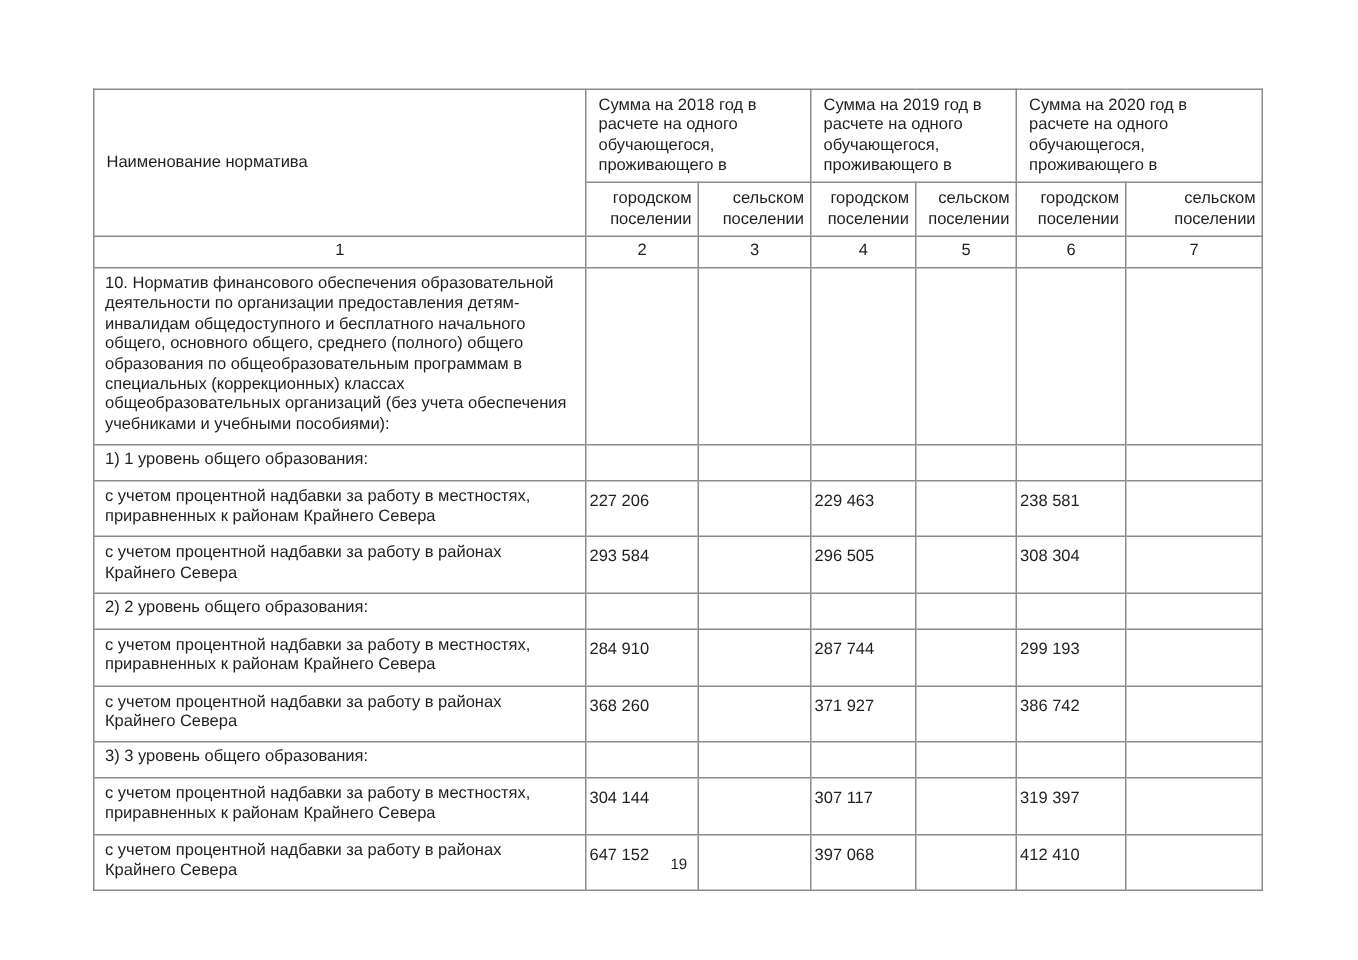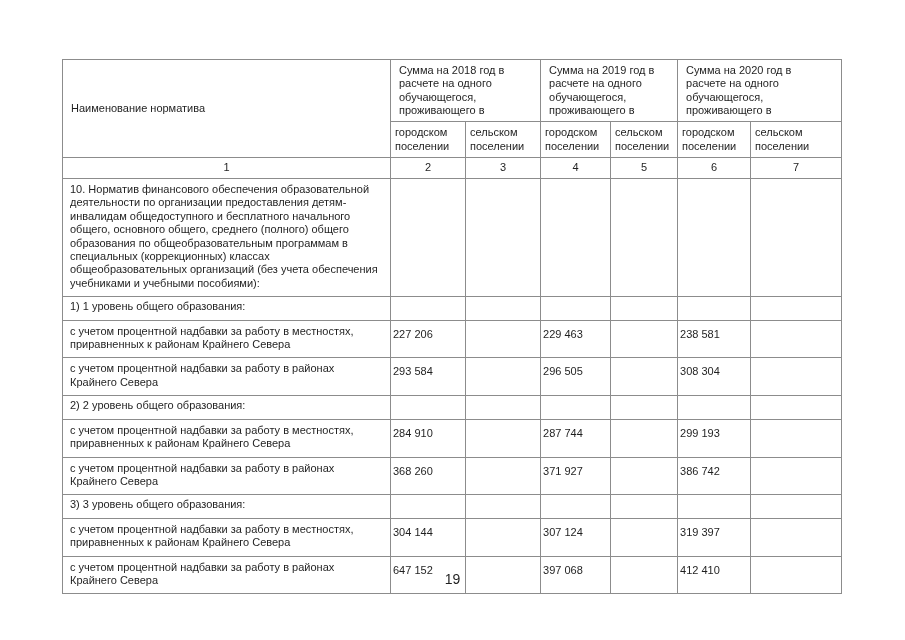--- a/index.html
+++ b/index.html
@@ -33,21 +33,21 @@
     padding: 2px 8px;
   }
   th.year-head {
     height: 62px;
     text-align: left;
     vertical-align: middle;
     padding: 3px 8px;
   }
   th.sub-head {
     height: 36px;
-    text-align: left;
+    text-align: right;
     vertical-align: middle;
     padding: 2px 4px;
   }
   td.colnum {
     height: 21px;
     text-align: center;
     vertical-align: middle;
     padding: 1px 2px;
   }
   
@@ -64,21 +64,21 @@
   tr.section td { height: 108px; }
   tr.subsection td { height: 21px; }
   tr.subsection td.name-cell { padding-top: 3px; }
   tr.data td { height: 36px; }
   .page-number {
     position: absolute;
     top: 571px;
     left: 0;
     width: 905px;
     text-align: center;
-    font-size: 14px;
+    font-size: 10px;
     color: #1f1f1f;
   }
 </style>
 </head>
 <body>
 
 <table class="norm-table">
   <colgroup>
     <col style="width:328px">
     <col style="width:75px">
@@ -183,21 +183,21 @@
         <td class="value-cell"></td>
         <td class="value-cell"></td>
         <td class="value-cell"></td>
         <td class="value-cell"></td>
         <td class="value-cell"></td>
       </tr>
       <tr class="data">
         <td class="name-cell">с учетом процентной надбавки за работу в местностях, приравненных к районам Крайнего Севера</td>
         <td class="value-cell">304 144</td>
         <td class="value-cell"></td>
-        <td class="value-cell">307 124</td>
+        <td class="value-cell">307 117</td>
         <td class="value-cell"></td>
         <td class="value-cell">319 397</td>
         <td class="value-cell"></td>
       </tr>
       <tr class="data">
         <td class="name-cell">с учетом процентной надбавки за работу в районах Крайнего Севера</td>
         <td class="value-cell">647 152</td>
         <td class="value-cell"></td>
         <td class="value-cell">397 068</td>
         <td class="value-cell"></td>

